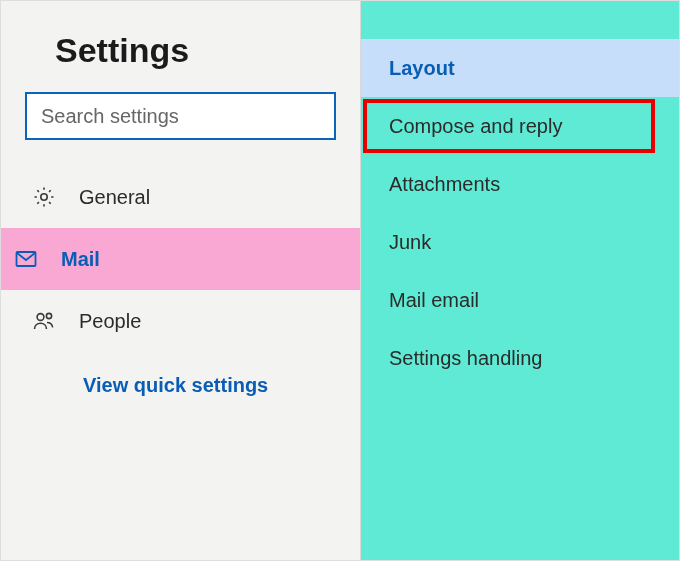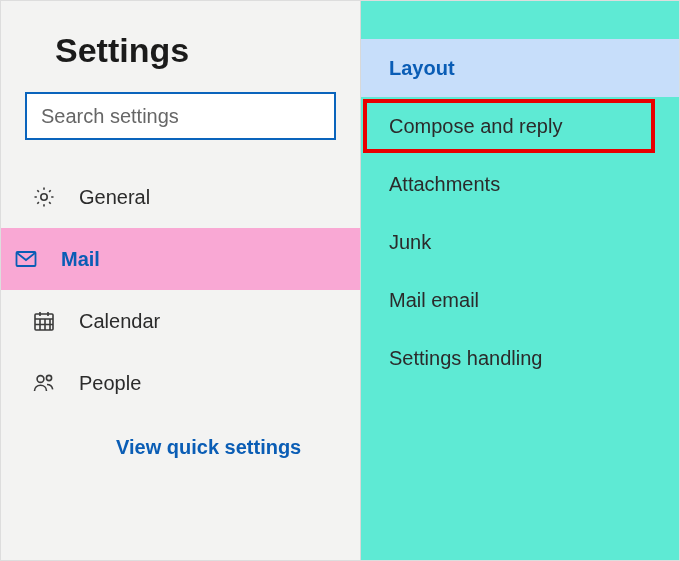--- a/index.html
+++ b/index.html
@@ -72,21 +72,20 @@
       font-weight: 600;
       padding-left: 12px;
     }
     .nav-item.selected .icon { color: #0a5db5; }
     .quick-link {
       color: #0a5db5;
       font-size: 20px;
       font-weight: 600;
       padding: 22px 0 0 82px;
       cursor: pointer;
-      margin-left: 33px;
     }
     .content {
       flex: 1;
       background: #5eead4;
       padding-top: 38px;
     }
     .option {
       height: 58px;
       display: flex;
       align-items: center;
@@ -133,29 +132,20 @@
           <svg viewBox="0 0 24 24" width="24" height="24" fill="none" stroke="currentColor" stroke-width="1.8">
             <rect x="2.5" y="5" width="19" height="14" rx="1"></rect>
             <path d="M3 6l9 7 9-7"></path>
           </svg>
         </span>
         <span>Mail</span>
       </li>
       <li class="nav-item">
         <span class="icon">
           <svg viewBox="0 0 24 24" width="24" height="24" fill="none" stroke="currentColor" stroke-width="1.6">
-            <rect x="3" y="5" width="18" height="16" rx="1"></rect>
-            <path d="M3 10h18M8 3v4M16 3v4M8 5v0M8 10v11M13 10v11M18 10v11M3 15.5h18"></path>
-          </svg>
-        </span>
-        <span>Calendar</span>
-      </li>
-      <li class="nav-item">
-        <span class="icon">
-          <svg viewBox="0 0 24 24" width="24" height="24" fill="none" stroke="currentColor" stroke-width="1.6">
             <circle cx="8.5" cy="8" r="3.4"></circle>
             <path d="M2.5 20c0-3.6 2.7-5.8 6-5.8s6 2.2 6 5.8"></path>
             <circle cx="17" cy="7" r="2.6"></circle>
             <path d="M15 13.5c2.6 0 5 1.6 5.7 4.8"></path>
           </svg>
         </span>
         <span>People</span>
       </li>
     </ul>
     <div class="quick-link">View quick settings</div>

